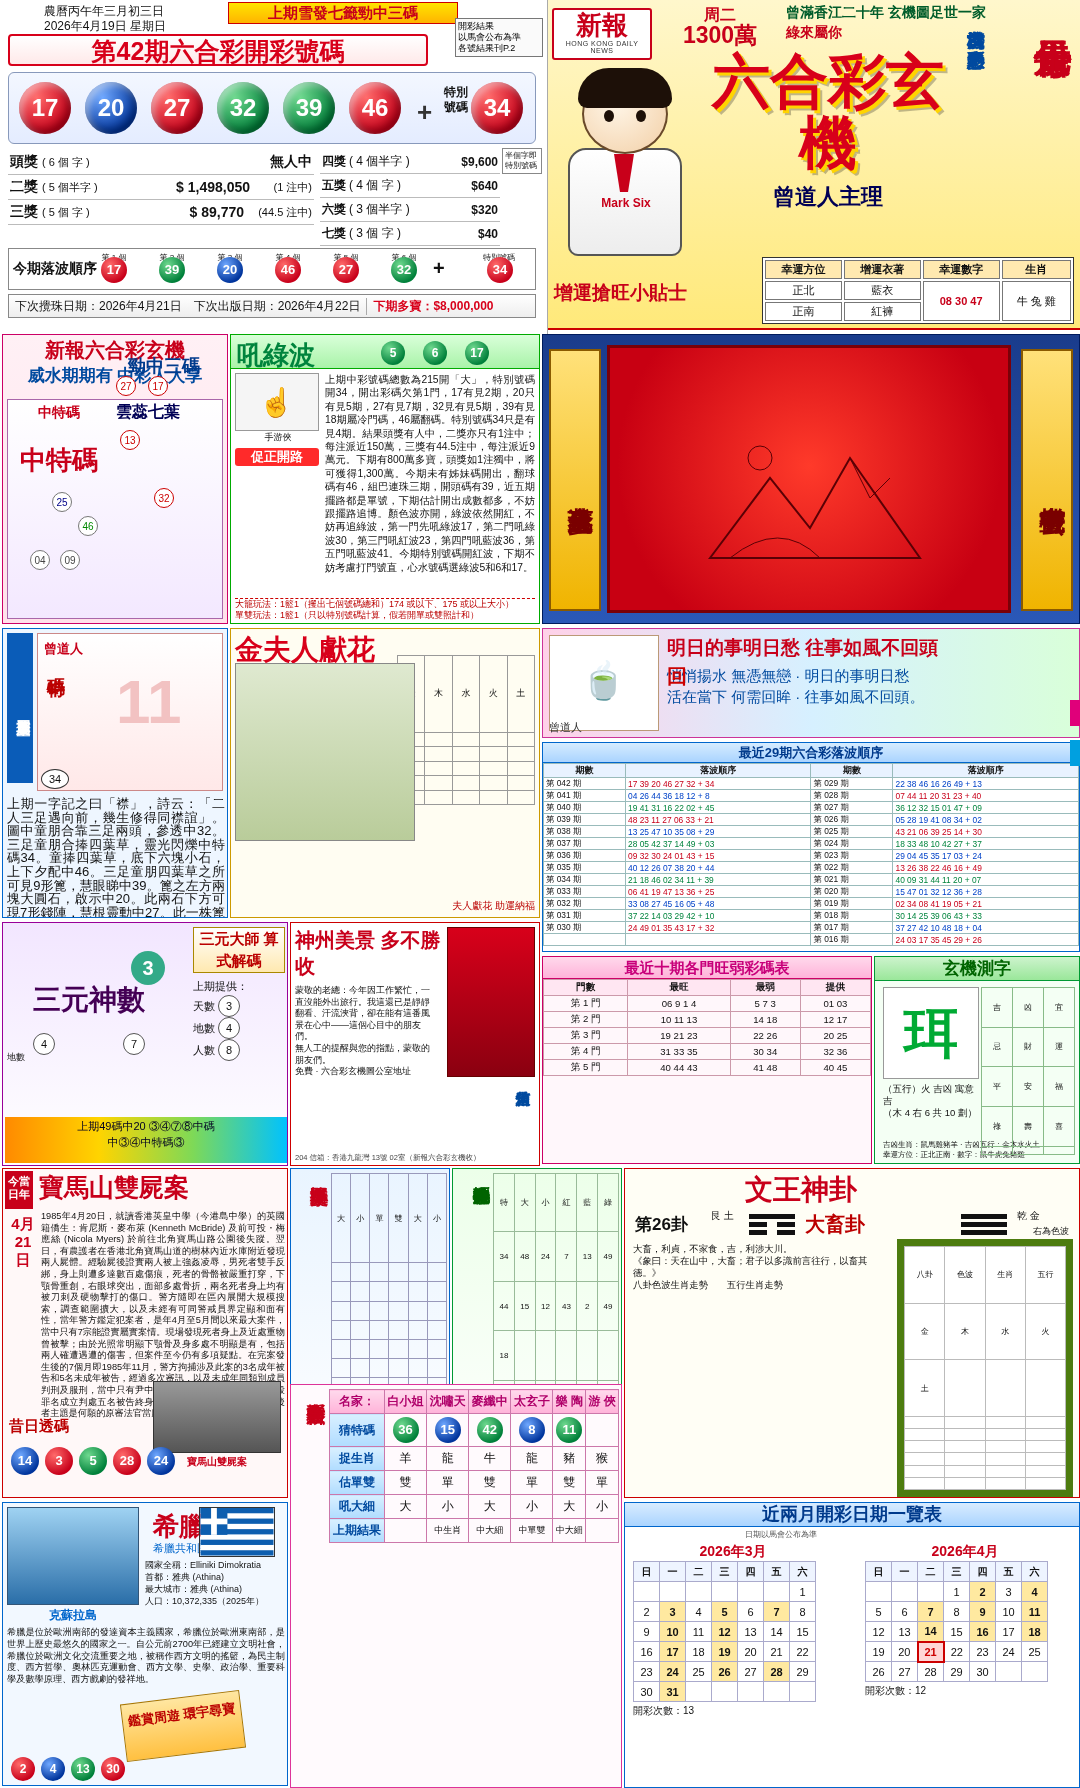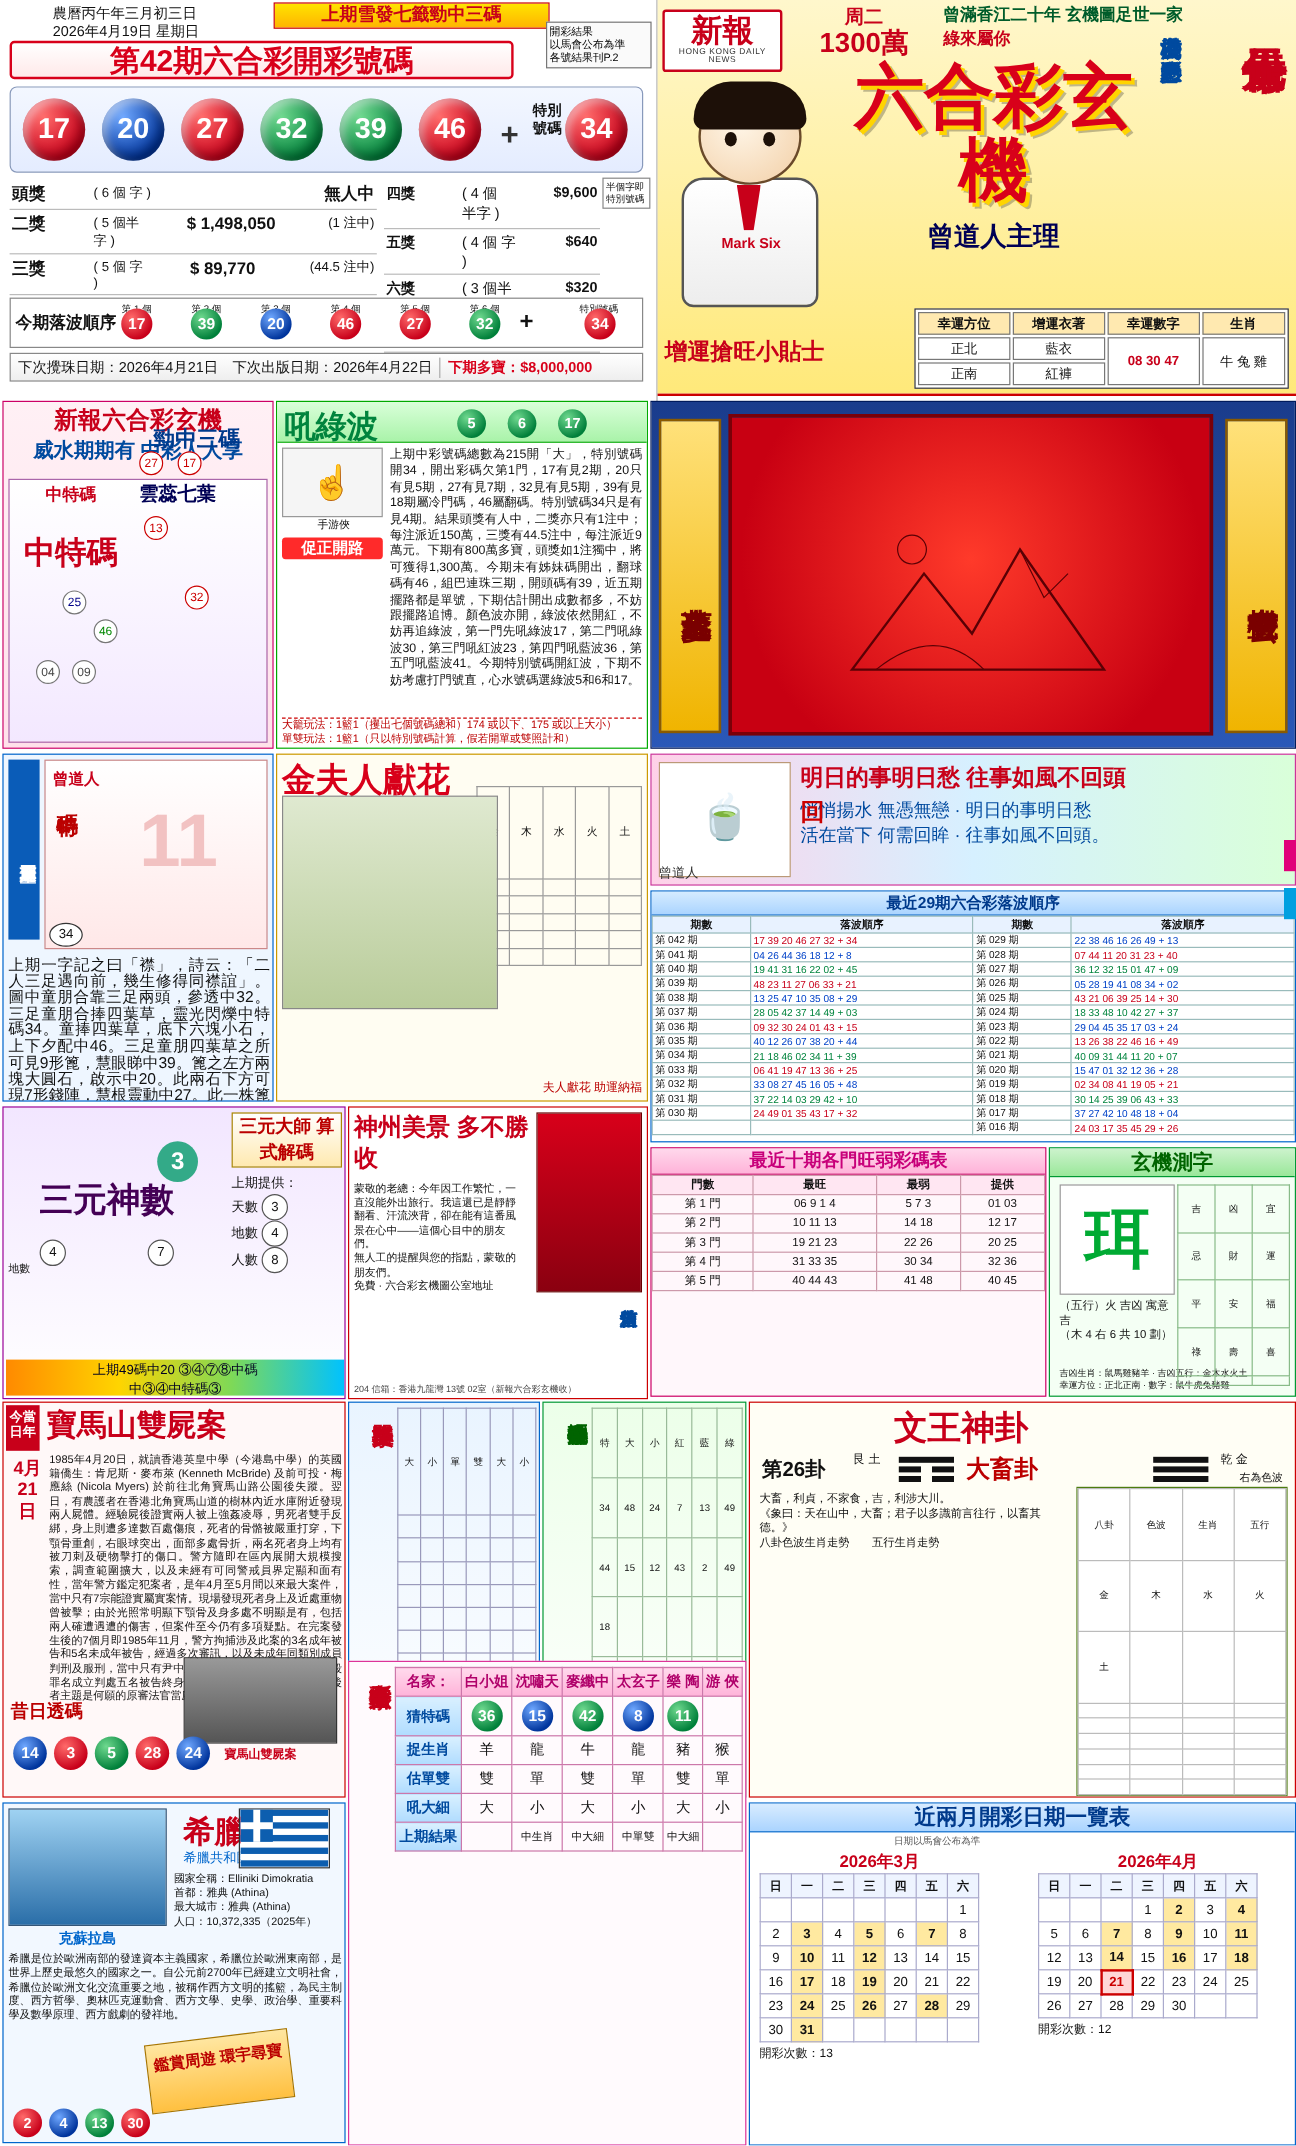--- a/index.html
+++ b/index.html
@@ -33,21 +33,21 @@
     color:#fff; font-weight:bold; font-size:24px; text-align:center; line-height:52px;
     box-shadow:inset -4px -5px 9px rgba(0,0,0,.32), inset 4px 4px 7px rgba(255,255,255,.5); }
   .bl-red { background:radial-gradient(circle at 34% 30%, #ff6a6a, #c8001a 72%); }
   .bl-blue{ background:radial-gradient(circle at 34% 30%, #6fa8ff, #00349c 72%); }
   .bl-green{background:radial-gradient(circle at 34% 30%, #6fd98f, #00803a 72%); }
   #sp-label { position:absolute; left:432px; top:12px; width:30px; font-size:12px; line-height:15px;
     text-align:center; font-weight:bold; }
   #plus { position:absolute; left:408px; top:24px; font-size:26px; font-weight:bold; color:#333; }
   #prizeL { position:absolute; left:8px; top:150px; width:306px; font-size:14px; }
   #prizeR { position:absolute; left:320px; top:150px; width:180px; font-size:12px; }
-  .prow { display:flex; align-items:flex-start; border-bottom:1px solid #bbb; padding:3px 2px;gap:36px; }
+  .prow { display:flex; align-items:center; border-bottom:1px solid #bbb; padding:3px 2px; }
   .pname { font-weight:bold; white-space:nowrap; }
   .pdet { flex:1; text-align:right; white-space:nowrap; }
   #half-note { position:absolute; left:502px; top:148px; width:40px; font-size:8px; line-height:10px;
     border:1px solid #888; padding:2px; }
   #seq { position:absolute; left:8px; top:248px; width:528px; height:42px;
     border:1px solid #888; background:#fff; }
   #seq .lbl { position:absolute; left:4px; top:11px; font-size:14px; font-weight:bold; }
   .sq { position:absolute; top:8px; width:26px; height:26px; border-radius:50%; color:#fff;
     font-weight:bold; font-size:13px; text-align:center; line-height:26px; }
   .sqn { position:absolute; top:4px; font-size:8px; text-align:center; width:26px; line-height:9px; }
@@ -230,21 +230,21 @@
     background:linear-gradient(#f2e6ff,#fff); }
   #sy-ttl { position:absolute; left:190px; top:4px; width:92px; height:46px;
     background:linear-gradient(#fff,#ffe9b0); border:1px solid #a80; color:#b00; font-weight:bold;
     font-size:15px; text-align:center; line-height:22px; }
   #sy-big { position:absolute; left:30px; top:58px; font-size:28px; font-weight:bold; color:#405; }
   #sy-circ { position:absolute; left:128px; top:28px; width:34px; height:34px; border-radius:50%;
     background:#3a8; color:#fff; font-size:20px; font-weight:bold; text-align:center; line-height:34px; }
   #sy-rows { position:absolute; left:190px; top:54px; width:92px; font-size:11px; line-height:18px; }
   .sy-n { position:absolute; width:22px; height:22px; border-radius:50%; border:1px solid #555;
     background:#fff; font-size:11px; text-align:center; line-height:20px; }
-  #sy-foot { position:absolute; left:2px; bottom:2px; width:282px; height:30px;
+  #sy-foot { position:absolute; left:2px; bottom:2px; width:282px; height:46px;
     background:linear-gradient(90deg,#ff8a00,#ffd400,#7ed957,#00c2ff); font-size:11px;
     color:#002; text-align:center; line-height:16px; padding-top:1px; }
 
   #sec-shenzhou { left:290px; top:922px; width:250px; height:244px; border:1px solid #c00; background:#fff; }
   #sz-ttl { position:absolute; left:4px; top:4px; width:150px; color:#c8001a; font-weight:bold;
     font-size:20px; line-height:26px; }
   #sz-txt { position:absolute; left:4px; top:62px; width:140px; font-size:9px; line-height:11.6px; }
   #sz-box { position:absolute; right:4px; top:4px; width:88px; height:150px;
     background:linear-gradient(#d8001a,#8a0010); border:1px solid #600; }
   #sz-mail { position:absolute; right:6px; top:156px; width:84px; color:#004a9f; font-weight:bold;
@@ -276,21 +276,21 @@
     line-height:26px; font-weight:bold; font-size:13px; }
 
   #sec-wenwang { left:624px; top:1168px; width:456px; height:330px; border:1px solid #c00; background:#fffef5; }
   #ww-ttl { position:absolute; left:120px; top:2px; color:#c8001a; font-weight:bold; font-size:28px; }
   #ww-no { position:absolute; left:10px; top:44px; font-size:17px; font-weight:bold; }
   #ww-name { position:absolute; left:180px; top:42px; font-size:20px; font-weight:bold; color:#b00; }
   .hexa { position:absolute; width:46px; }
   .hline { height:5px; background:#111; margin:3px 0; }
   .hline.split { background:linear-gradient(90deg,#111 0 40%, transparent 40% 60%, #111 60% 100%); }
   #ww-txt { position:absolute; left:8px; top:74px; width:260px; font-size:9.4px; line-height:12px; }
-  #ww-tbl { position:absolute; right:6px; top:70px; width:176px; height:258px; border:1px solid #4d7c0f;
+  #ww-tbl { position:absolute; right:6px; top:70px; width:176px; height:258px; border:7px solid #4d7c0f;
     background:#fff; font-size:8px; }
   #ww-tbl table { width:100%; height:100%; border-collapse:collapse; }
   #ww-tbl td { border:1px solid #bbb; text-align:center; }
 
   #sec-cal { left:624px; top:1502px; width:456px; height:286px; border:1px solid #06c; background:#fff; }
   #cal-ttl { height:24px; background:linear-gradient(#d9ecff,#aad4ff); border-bottom:1px solid #06c;
     color:#003a8c; font-weight:bold; font-size:18px; text-align:center; line-height:23px; }
   .cal-head { font-size:14px; font-weight:bold; color:#c8001a; text-align:center; }
   .cal { border-collapse:collapse; font-size:11px; }
   .cal td, .cal th { border:1px solid #aac; width:26px; height:20px; text-align:center; }

